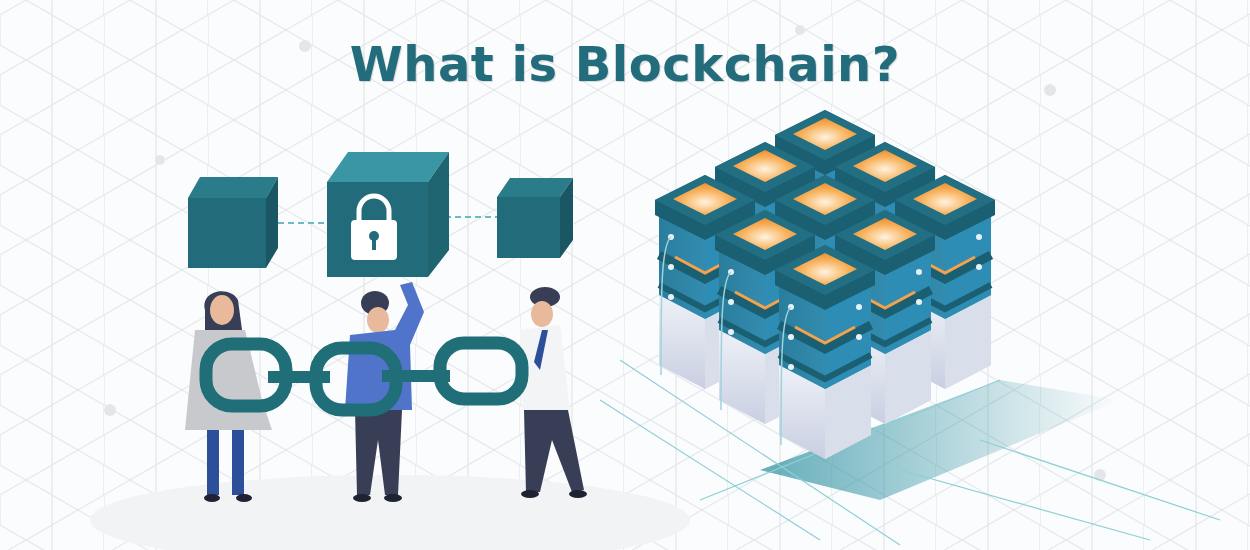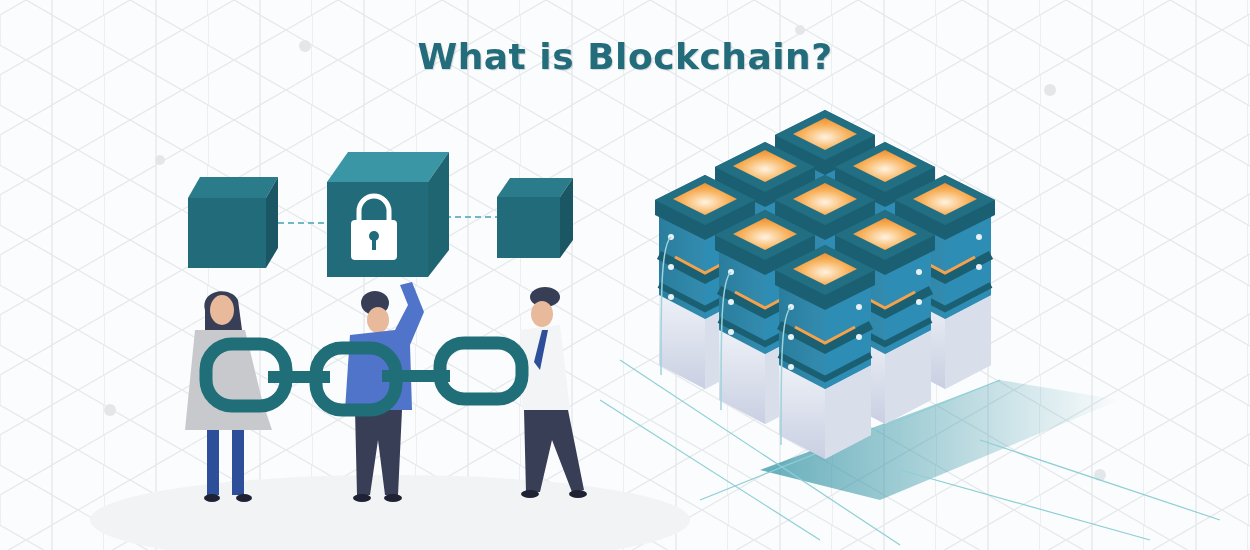--- a/index.html
+++ b/index.html
@@ -1,18 +1,18 @@
 <!DOCTYPE html>
 <html><head>
 <meta charset="utf-8">
 <style>
   html,body{margin:0;padding:0;}
   body{width:1250px;height:550px;overflow:hidden;background:#ffffff;position:relative;font-family:"DejaVu Sans",sans-serif;}
   .bg{position:absolute;left:0;top:0;width:1250px;height:550px;}
-  .title{position:absolute;left:0;top:36px;width:1250px;text-align:center;font-family:"DejaVu Sans",sans-serif;font-weight:bold;font-size:36px;color:#226c7c;letter-spacing:0.5px;text-shadow:1px 1px 1px rgba(0,0,0,0.15);}
+  .title{position:absolute;left:0;top:36px;width:1250px;text-align:center;font-family:"DejaVu Sans",sans-serif;font-weight:bold;font-size:48px;color:#226c7c;letter-spacing:0.5px;text-shadow:1px 1px 1px rgba(0,0,0,0.15);}
   .art{position:absolute;left:0;top:0;width:1250px;height:550px;}
 </style>
 </head>
 <body>
 
 <svg class="bg" viewBox="0 0 1250 550" xmlns="http://www.w3.org/2000/svg">
   <defs>
     <pattern id="hex" width="104" height="60" patternUnits="userSpaceOnUse">
       <path d="M26 0 L52 15 L52 45 L26 60 L0 45 L0 15 Z M78 -30 L104 -15 L104 15 L78 30 L52 15 L52 -15 Z M78 30 L104 45 L104 75 L78 90 L52 75 L52 45 Z" fill="none" stroke="#e6e9ec" stroke-width="1.4"></path>
     </pattern>

